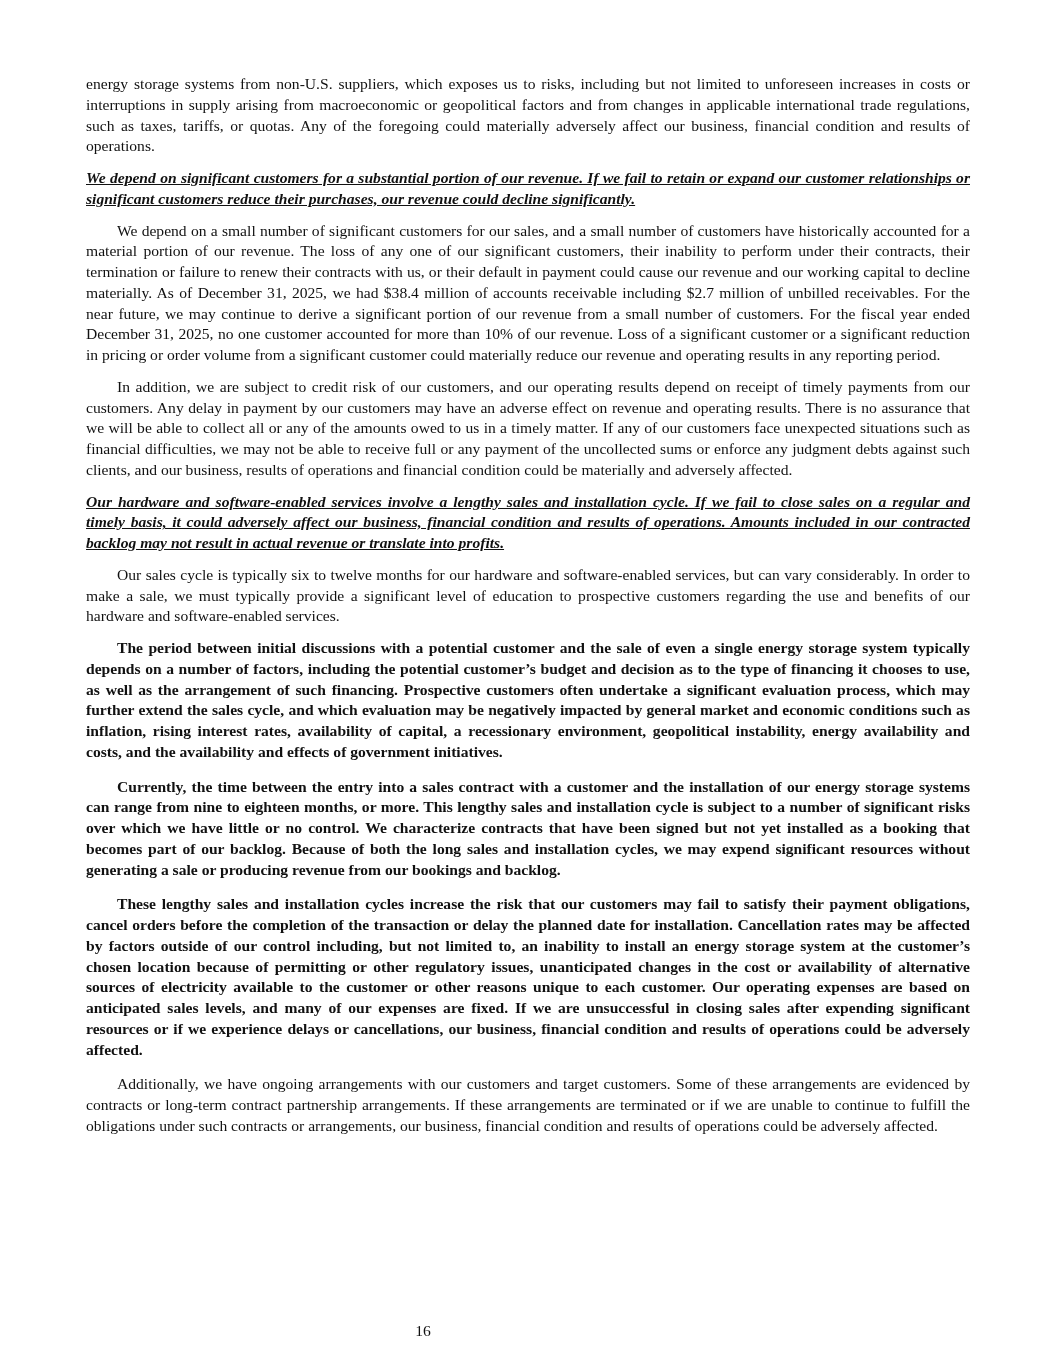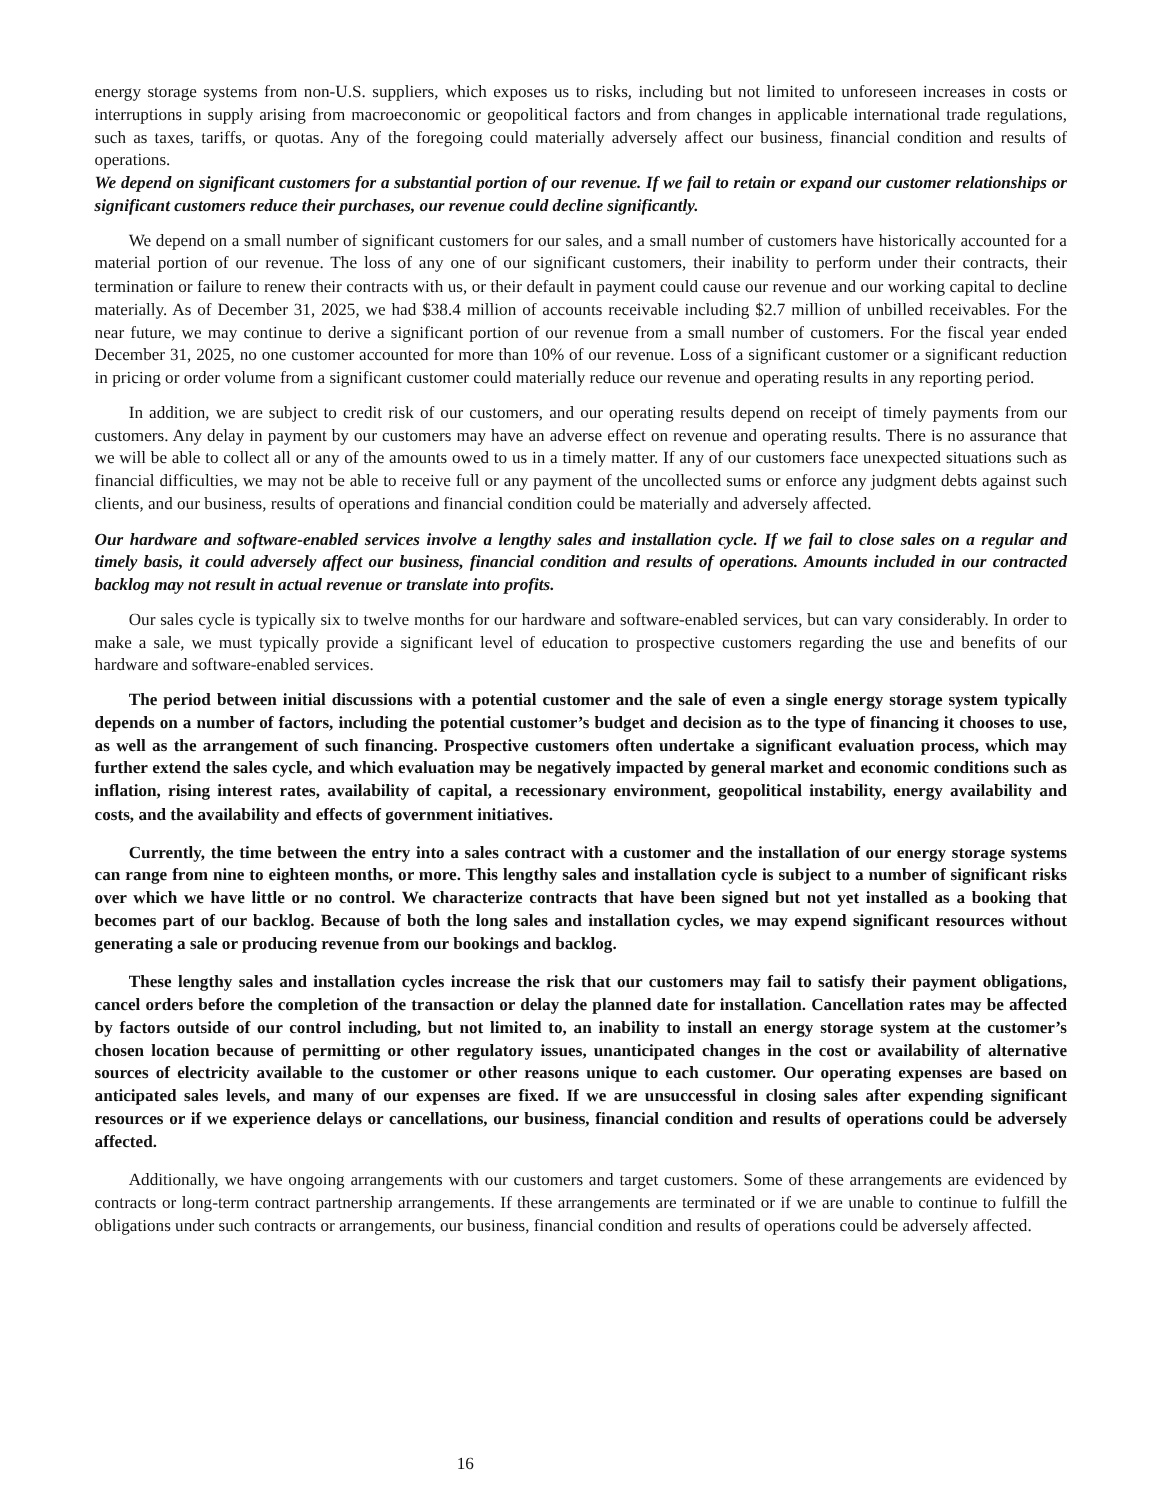--- a/index.html
+++ b/index.html
@@ -8,22 +8,22 @@
     position: absolute;
     left: 86px;
     top: 74px;
     width: 884px;
     font-family: "Liberation Serif", "DejaVu Serif", serif;
     font-size: 15.6px;
     line-height: 20.75px;
     color: #111111;
   }
   p { margin: 0; text-align: justify; }
-  .cont { }
-  .heading { font-weight: bold; font-style: italic; margin-bottom: 11px; }
+  .cont { margin-bottom: 11px; }
+  .heading { font-weight: bold; font-style: italic; margin-bottom: 11px; text-decoration: underline; }
   .body-p { text-indent: 31px; margin-bottom: 11px; }
   .body-p.extra { margin-bottom: 14px; font-weight: bold; }
   .page-number {
     position: absolute;
     left: 0; width: 846px;
     top: 1322px;
     text-align: center;
     font-family: "Liberation Serif", "DejaVu Serif", serif;
     font-size: 15.6px;
     color: #111111;

